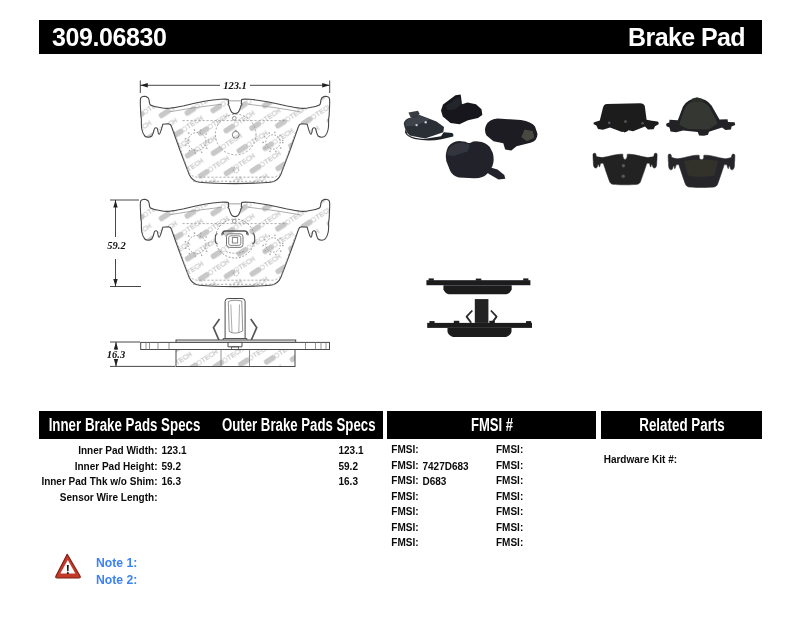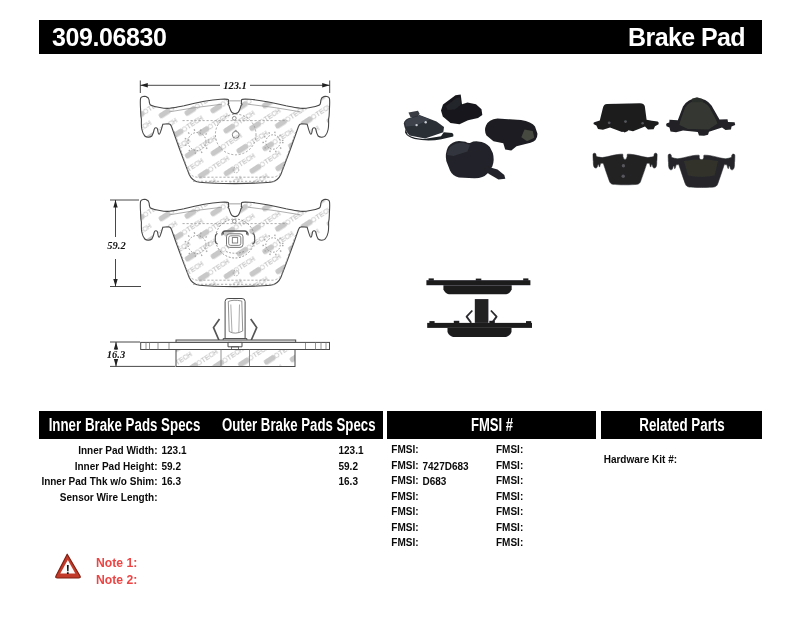--- a/index.html
+++ b/index.html
@@ -215,16 +215,16 @@
 FMSI:
 FMSI:</div>
 
 <div class="abs rowtxt" style="left:603.7px;top:442.6px;margin-top:9px;">Hardware Kit #:</div>
 
 <svg class="abs" style="left:54px;top:551px;" width="30" height="30" viewBox="0 0 30 30">
   <path d="M13.2,3.2 L26,25 Q27,27 24.5,27 H3.5 Q1,27 2,25 Z" fill="#c23b2a" stroke="#7e1f12" stroke-width="1.2" stroke-linejoin="round"></path>
   <path d="M13.8,9 L21.3,22.6 H6.3 Z" fill="#fbfbfb"></path>
   <text x="13.8" y="23.2" text-anchor="middle" font-size="12.5" font-weight="bold" font-family="Liberation Sans,sans-serif" fill="#111">!</text>
 </svg>
-<div class="abs" style="left:96px;top:554.6px;font-size:12.2px;font-weight:bold;color:#ef4444;line-height:17.6px;white-space:pre;">Note 1:
+<div class="abs" style="left:96px;top:554.6px;font-size:12.2px;font-weight:bold;color:#3b82f6;line-height:17.6px;white-space:pre;">Note 1:
 Note 2:</div>
 
 </div>
 
 </body></html>

